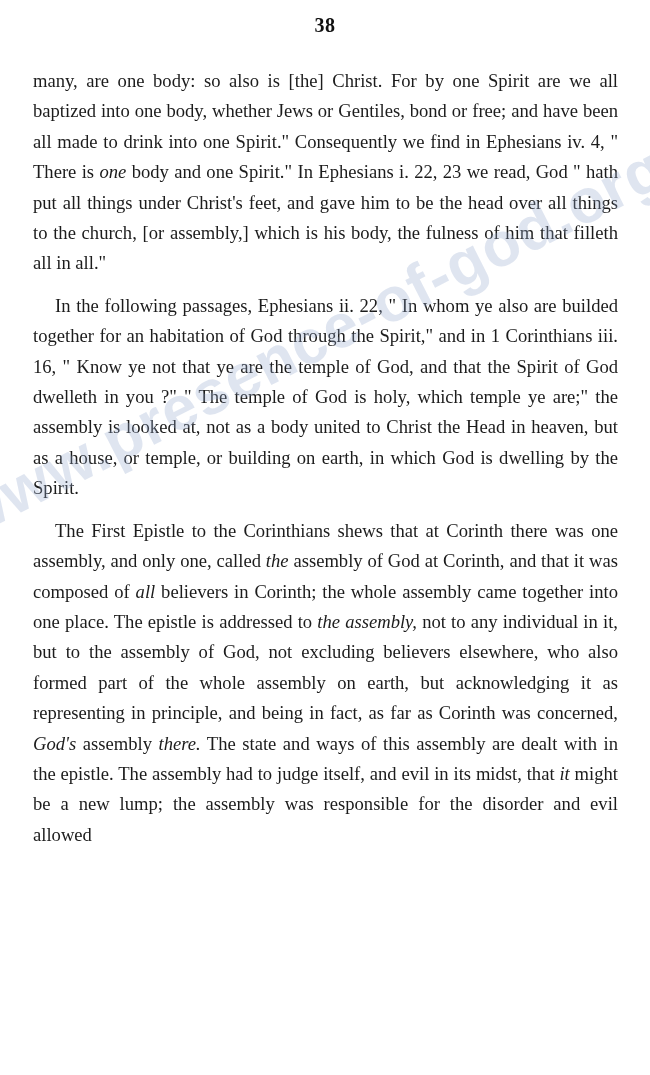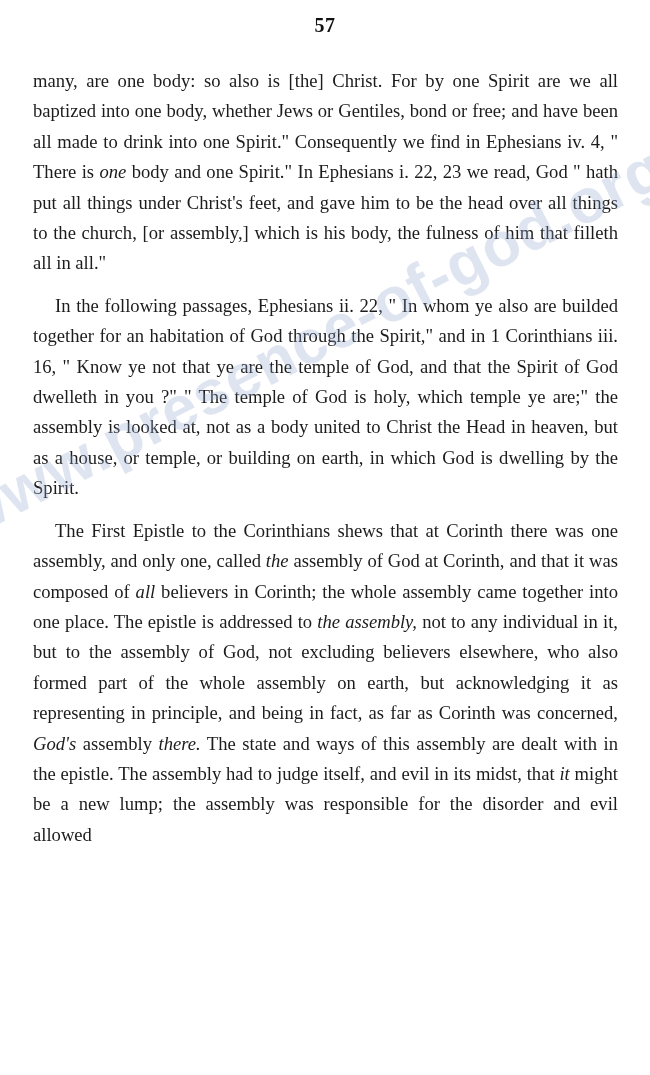--- a/index.html
+++ b/index.html
@@ -77,21 +77,21 @@
     letter-spacing: 1px;
     color: rgba(150, 170, 205, 0.30);
     white-space: nowrap;
   }
 </style>
 </head>
 <body>
 
 <div class="page">
 
-  <div class="page-number">57</div>
+  <div class="page-number">38</div>
 
   <div class="body-text">
     <p class="para" id="para-0"><span>many, are one body: so also is [the] Christ.   For by one Spirit are we all baptized into one body, whether Jews or Gentiles, bond or free; and have been all made to drink into one Spirit."   Consequently we find in Ephesians iv. 4, " There is </span><span class="it">one</span><span> body and one Spirit." In Ephesians i. 22, 23 we read, God " hath put all things under Christ's feet, and gave him to be the head over all things to the church, [or assembly,] which is his body, the fulness of him that filleth all in all."</span></p>
     <p class="para indent" id="para-1"><span>In the following passages, Ephesians ii. 22, " In whom ye also are builded together for an habitation of God through the Spirit," and in 1 Corinthians iii. 16, " Know ye not that ye are the temple of God, and that the Spirit of God dwelleth in you ?"   " The temple of God is holy, which temple ye are;" the assembly is looked at, not as a body united to Christ the Head in heaven, but as a house, or temple, or building on earth, in which God is dwelling by the Spirit.</span></p>
     <p class="para indent" id="para-2"><span>The First Epistle to the Corinthians shews that at Corinth there was one assembly, and only one, called </span><span class="it">the</span><span> assembly of God at Corinth, and that it was composed of </span><span class="it">all</span><span> believers in Corinth; the whole assembly came together into one place.   The epistle is addressed to </span><span class="it">the assembly,</span><span> not to any individual in it, but to the assembly of God, not excluding believers elsewhere, who also formed part of the whole assembly on earth, but acknowledging it as representing in principle, and being in fact, as far as Corinth was concerned, </span><span class="it">God's</span><span> assembly </span><span class="it">there.</span><span>   The state and ways of this assembly are dealt with in the epistle.   The assembly had to judge itself, and evil in its midst, that </span><span class="it">it</span><span> might be a new lump; the assembly was responsible for the disorder and evil allowed</span></p>
   </div>
 
   <div class="watermark">
     <div class="watermark-text" style="color: rgba(150, 170, 205, 0.3);">www.presence-of-god.org</div>
   </div>

